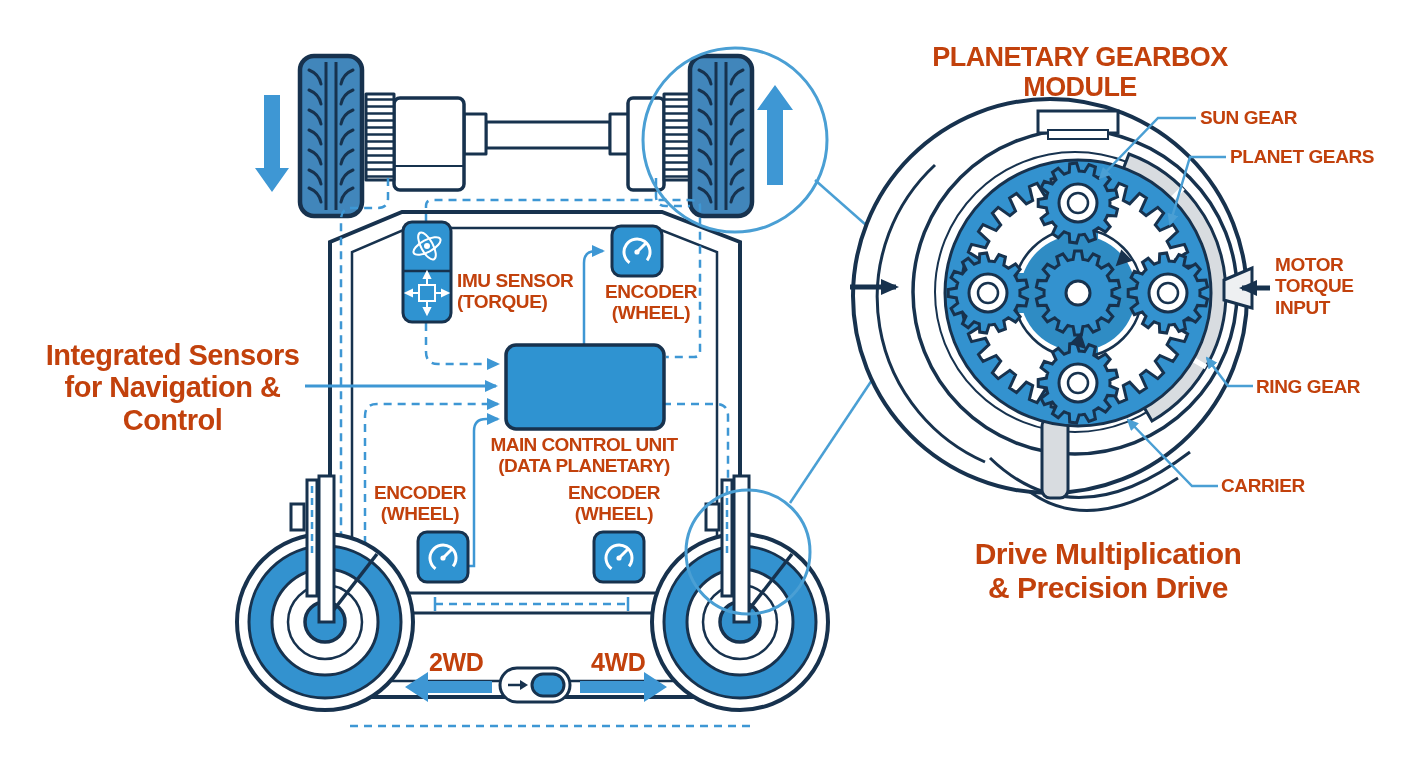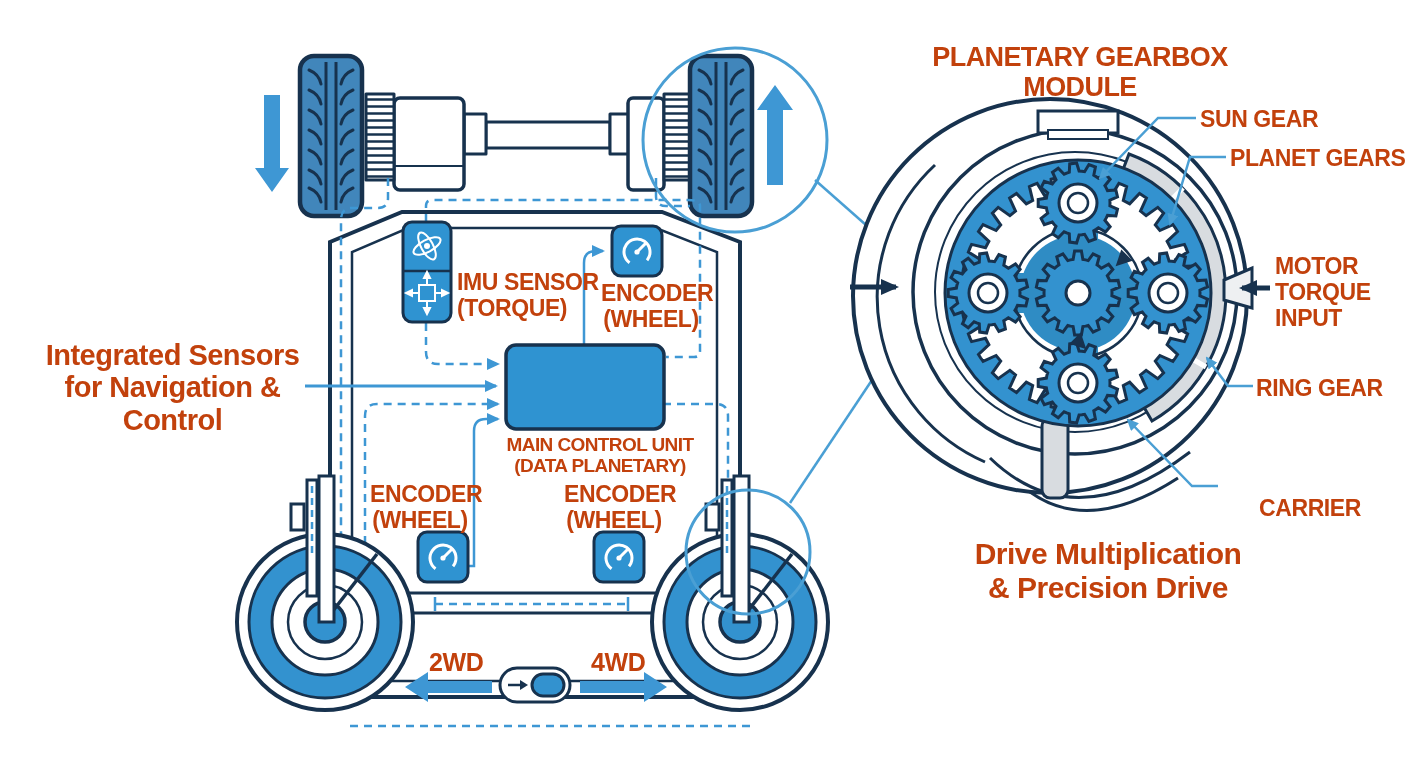--- a/index.html
+++ b/index.html
@@ -1,21 +1,21 @@
 <!DOCTYPE html>
 <html><head>
 <meta charset="utf-8">
 <style>
   html,body{margin:0;padding:0;background:#ffffff;}
   .page{position:relative;width:1408px;height:768px;background:#ffffff;overflow:hidden;}
   .page svg{position:absolute;left:0;top:0;}
   .lbl{position:absolute;font-family:"Liberation Sans","DejaVu Sans",sans-serif;font-weight:700;
        color:#c2410c;letter-spacing:-0.4px;line-height:1.12;white-space:nowrap;}
   .ctr{text-align:center;white-space:normal;}
-  .s20{font-size:23px;}
+  .s20{font-size:19px;}
   .s19{font-size:19px;letter-spacing:-0.6px;}
   .s25{font-size:25px;}
   .s27{font-size:27px;letter-spacing:-0.6px;}
   .s29{font-size:29px;letter-spacing:-0.5px;}
   .s30{font-size:30px;letter-spacing:-0.5px;}
 </style>
 </head>
 <body>
 
 <div class="page">
@@ -242,21 +242,21 @@
 <div class="lbl s20" style="left:457px;top:270px;">
   <div>IMU SENSOR</div>
   <div>(TORQUE)</div>
 </div>
 
 <div class="lbl s20 ctr" style="left:601px;top:281px;width:100px;">
   <div>ENCODER</div>
   <div>(WHEEL)</div>
 </div>
 
-<div class="lbl s19 ctr" style="left:500px;top:434px;width:200px;text-align:center;">
+<div class="lbl s19 ctr" style="left:484px;top:434px;width:200px;text-align:center;">
   <div>MAIN CONTROL UNIT</div>
   <div>(DATA PLANETARY)</div>
 </div>
 
 <div class="lbl s20 ctr" style="left:370px;top:482px;width:100px;">
   <div>ENCODER</div>
   <div>(WHEEL)</div>
 </div>
 
 <div class="lbl s20 ctr" style="left:564px;top:482px;width:100px;">
@@ -272,20 +272,20 @@
 <div class="lbl s20" style="left:1200px;top:107px;">SUN GEAR</div>
 <div class="lbl s20" style="left:1230px;top:146px;">PLANET GEARS</div>
 
 <div class="lbl s20" style="left:1275px;top:254px;">
   <div>MOTOR</div>
   <div>TORQUE</div>
   <div>INPUT</div>
 </div>
 
 <div class="lbl s20" style="left:1256px;top:376px;">RING GEAR</div>
-<div class="lbl s20" style="left:1221px;top:496px;margin-left:38px;">CARRIER</div>
+<div class="lbl s20" style="left:1221px;top:475px;">CARRIER</div>
 
 <div class="lbl s30 ctr" style="left:933px;top:537px;width:350px;">
   <div>Drive Multiplication</div>
   <div>&amp; Precision Drive</div>
 </div>
 
 </div>
 
 </body></html>

